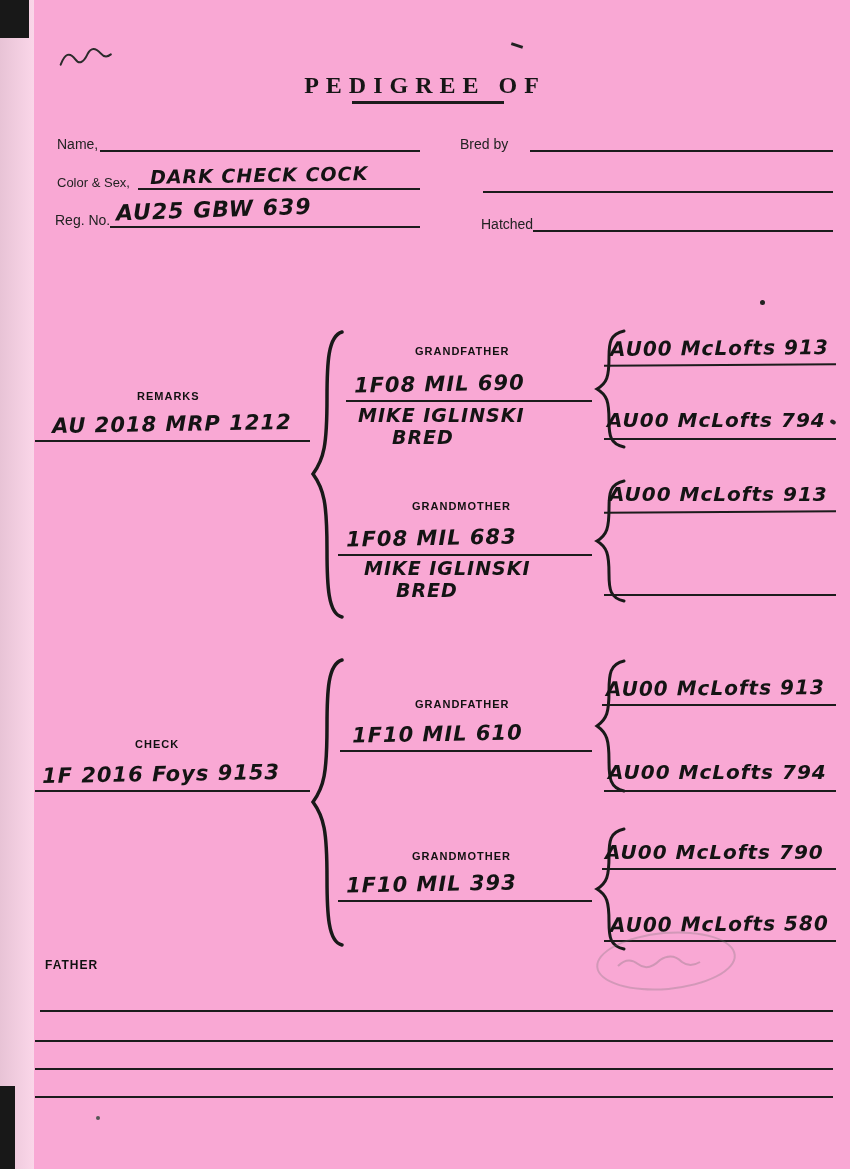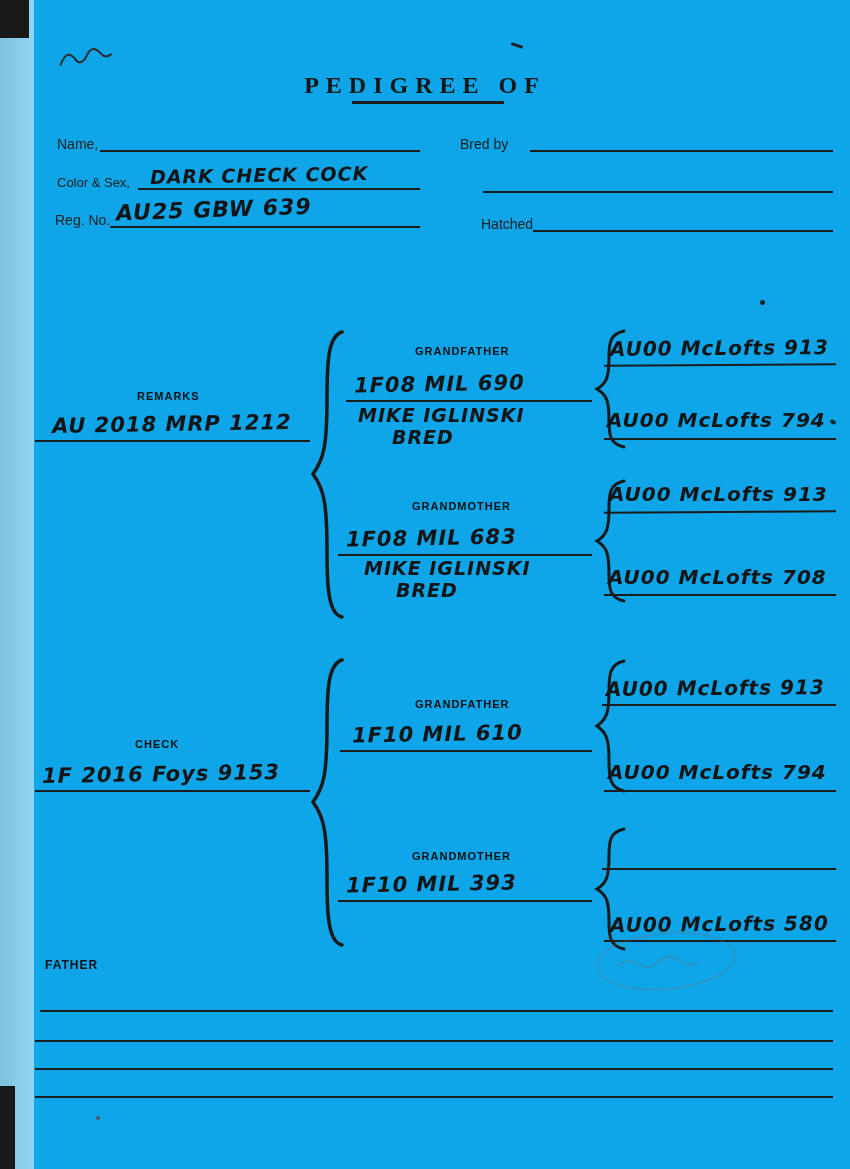--- a/index.html
+++ b/index.html
@@ -1,19 +1,19 @@
 <!DOCTYPE html>
 <html><head>
 <meta charset="utf-8">
 <style>
   * { box-sizing: border-box; }
   html,body { margin:0; padding:0; background:#b9b9b9; }
   .page {
     position:relative; width:850px; height:1169px;
-    background:#0ea5e9; overflow:hidden; margin:0 auto;
+    background:#f9a8d4; overflow:hidden; margin:0 auto;
     font-family:"Liberation Sans", sans-serif; color:#1a1a1a;
   }
   .abs { position:absolute; }
   .title {
     font-family:"Liberation Serif", serif; font-weight:bold;
     font-size:24px; letter-spacing:7px; text-align:center;
     width:100%; top:72px; left:0; color:#161616;
   }
   .plabel {
     font-family:Liberation Sans, sans-serif; font-size:14px; color:#222;
@@ -97,21 +97,20 @@
   <div class="abs hand" style="left:346px; top:526px; font-size:21px; transform:rotate(-1deg);">1F08 MIL 683</div>
   <div class="hline" style="left:338px; top:554px; width:254px;"></div>
   <div class="abs hand" style="left:364px; top:557px; font-size:19px;">MIKE IGLINSKI</div>
   <div class="abs hand" style="left:396px; top:579px; font-size:19px;">BRED</div>
 
   <svg class="abs brace" style="left:592px; top:478px;" width="40" height="126" viewBox="0 0 40 126">
     <path d="M 32 3 C 18 6, 17 15, 17 30 C 17 50, 15 57, 5 63 C 15 69, 17 76, 17 96 C 17 111, 18 120, 32 123" stroke-width="3"></path>
   </svg>
   <div class="abs hand" style="left:609px; top:482px; font-size:20px;">AU00 McLofts 913</div>
   <div class="hline" style="left:604px; top:511px; width:232px; transform:rotate(-0.4deg);"></div>
-  <div class="abs hand" style="left:608px; top:565px; font-size:20px;">AU00 McLofts 708</div>
   <div class="hline" style="left:604px; top:594px; width:232px;"></div>
 
   <div class="abs slabel" style="left:135px; top:738px; width:100px;">CHECK</div>
   <div class="abs hand" style="left:42px; top:762px; font-size:21px; transform:rotate(-1deg);">1F 2016 Foys 9153</div>
   <div class="hline" style="left:35px; top:790px; width:275px;"></div>
 
   <svg class="abs brace" style="left:308px; top:656px;" width="44" height="292" viewBox="0 0 44 292">
     <path d="M 34 4 C 20 8, 19 35, 19 70 C 19 117, 16 131, 5 146 C 16 161, 19 175, 19 222 C 19 257, 20 286, 34 289" stroke-width="3.5"></path>
   </svg>
 
@@ -127,20 +126,21 @@
   <div class="abs hand" style="left:608px; top:760px; font-size:20px;">AU00 McLofts 794</div>
   <div class="hline" style="left:604px; top:790px; width:232px;"></div>
 
   <div class="abs slabel" style="left:412px; top:850px; width:120px;">GRANDMOTHER</div>
   <div class="abs hand" style="left:346px; top:872px; font-size:21px; transform:rotate(-1deg);">1F10 MIL 393</div>
   <div class="hline" style="left:338px; top:900px; width:254px;"></div>
 
   <svg class="abs brace" style="left:592px; top:826px;" width="40" height="126" viewBox="0 0 40 126">
     <path d="M 32 3 C 18 6, 17 15, 17 30 C 17 50, 15 57, 5 63 C 15 69, 17 76, 17 96 C 17 111, 18 120, 32 123" stroke-width="3"></path>
   </svg>
+  <div class="abs hand" style="left:605px; top:840px; font-size:20px;">AU00 McLofts 790</div>
   <div class="hline" style="left:602px; top:868px; width:234px;"></div>
   <div class="abs hand" style="left:610px; top:912px; font-size:20px; transform:rotate(-0.5deg);">AU00 McLofts 580</div>
   <div class="hline" style="left:604px; top:940px; width:232px;"></div>
 
   <div class="stamp" style="left:596px; top:932px; width:140px; height:58px; transform:rotate(-5deg);"></div>
   <svg class="abs" style="left:614px; top:952px;" width="90" height="24" viewBox="0 0 90 24">
     <path d="M4 14 q 10 -10 20 -2 q 10 8 22 -4 q 12 -8 22 2 q 8 6 18 0" fill="none" stroke="rgba(110,110,110,0.3)" stroke-width="2"></path>
   </svg>
 
   <div class="abs slabel" style="left:45px; top:958px; text-align:left; font-size:12px;">FATHER</div>

